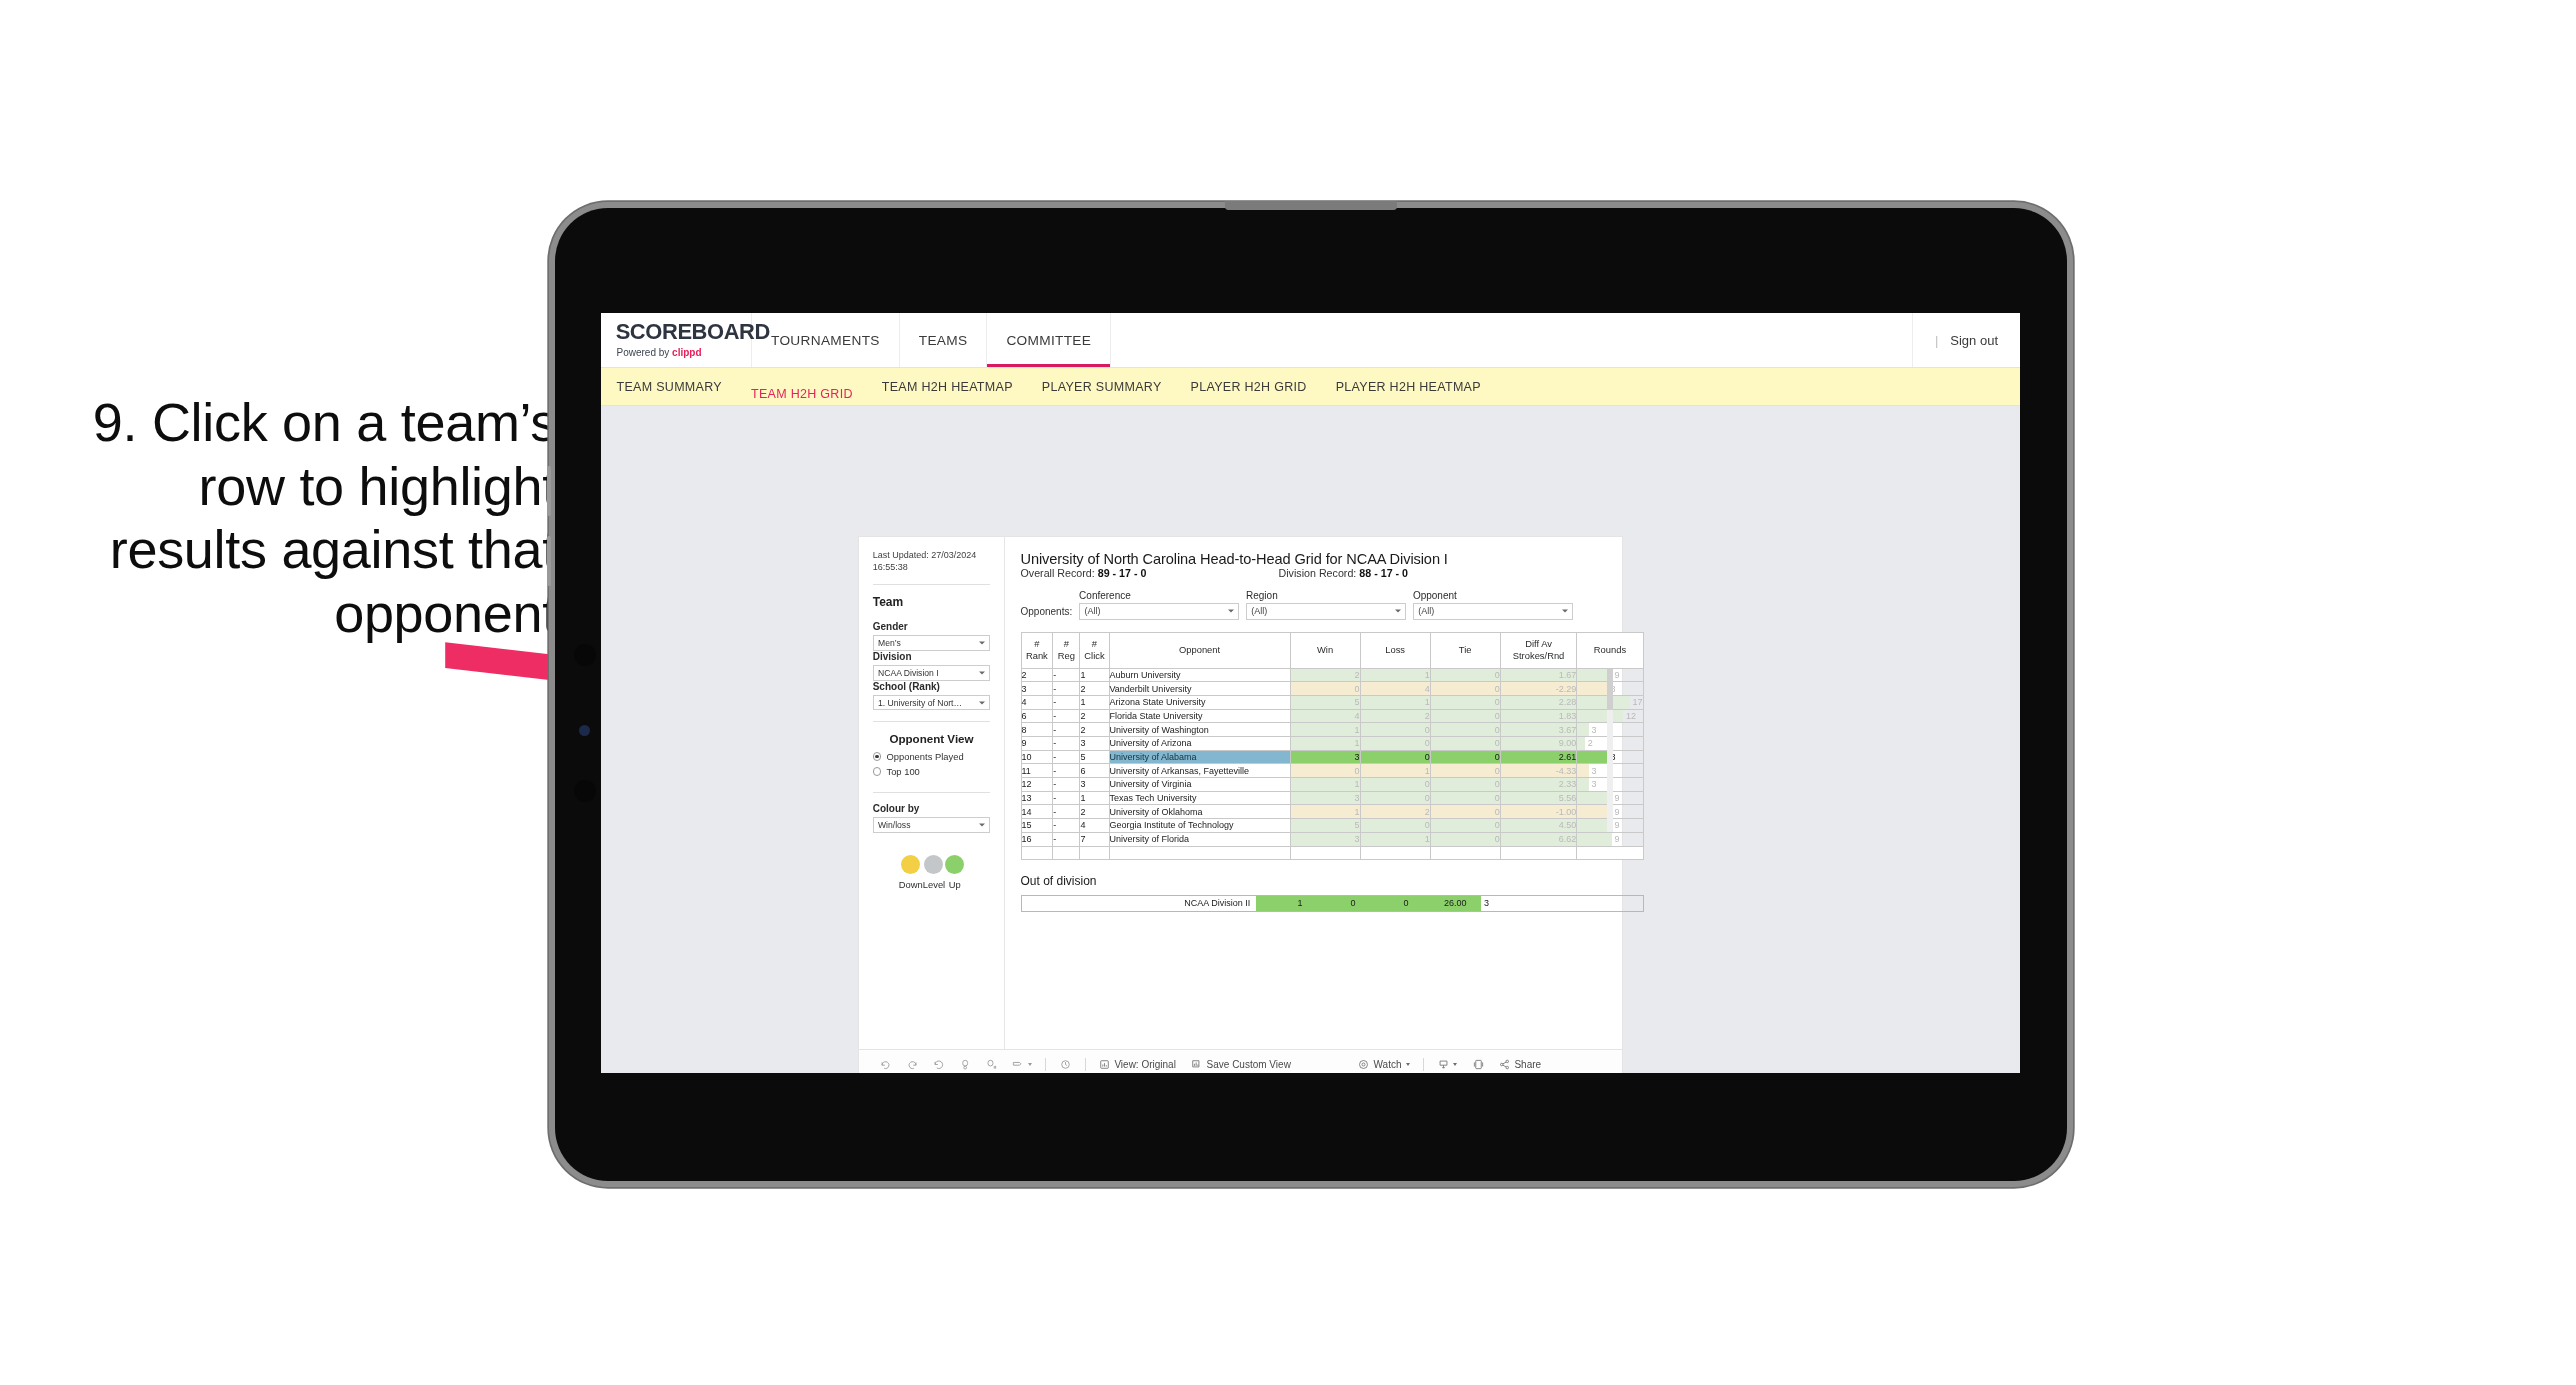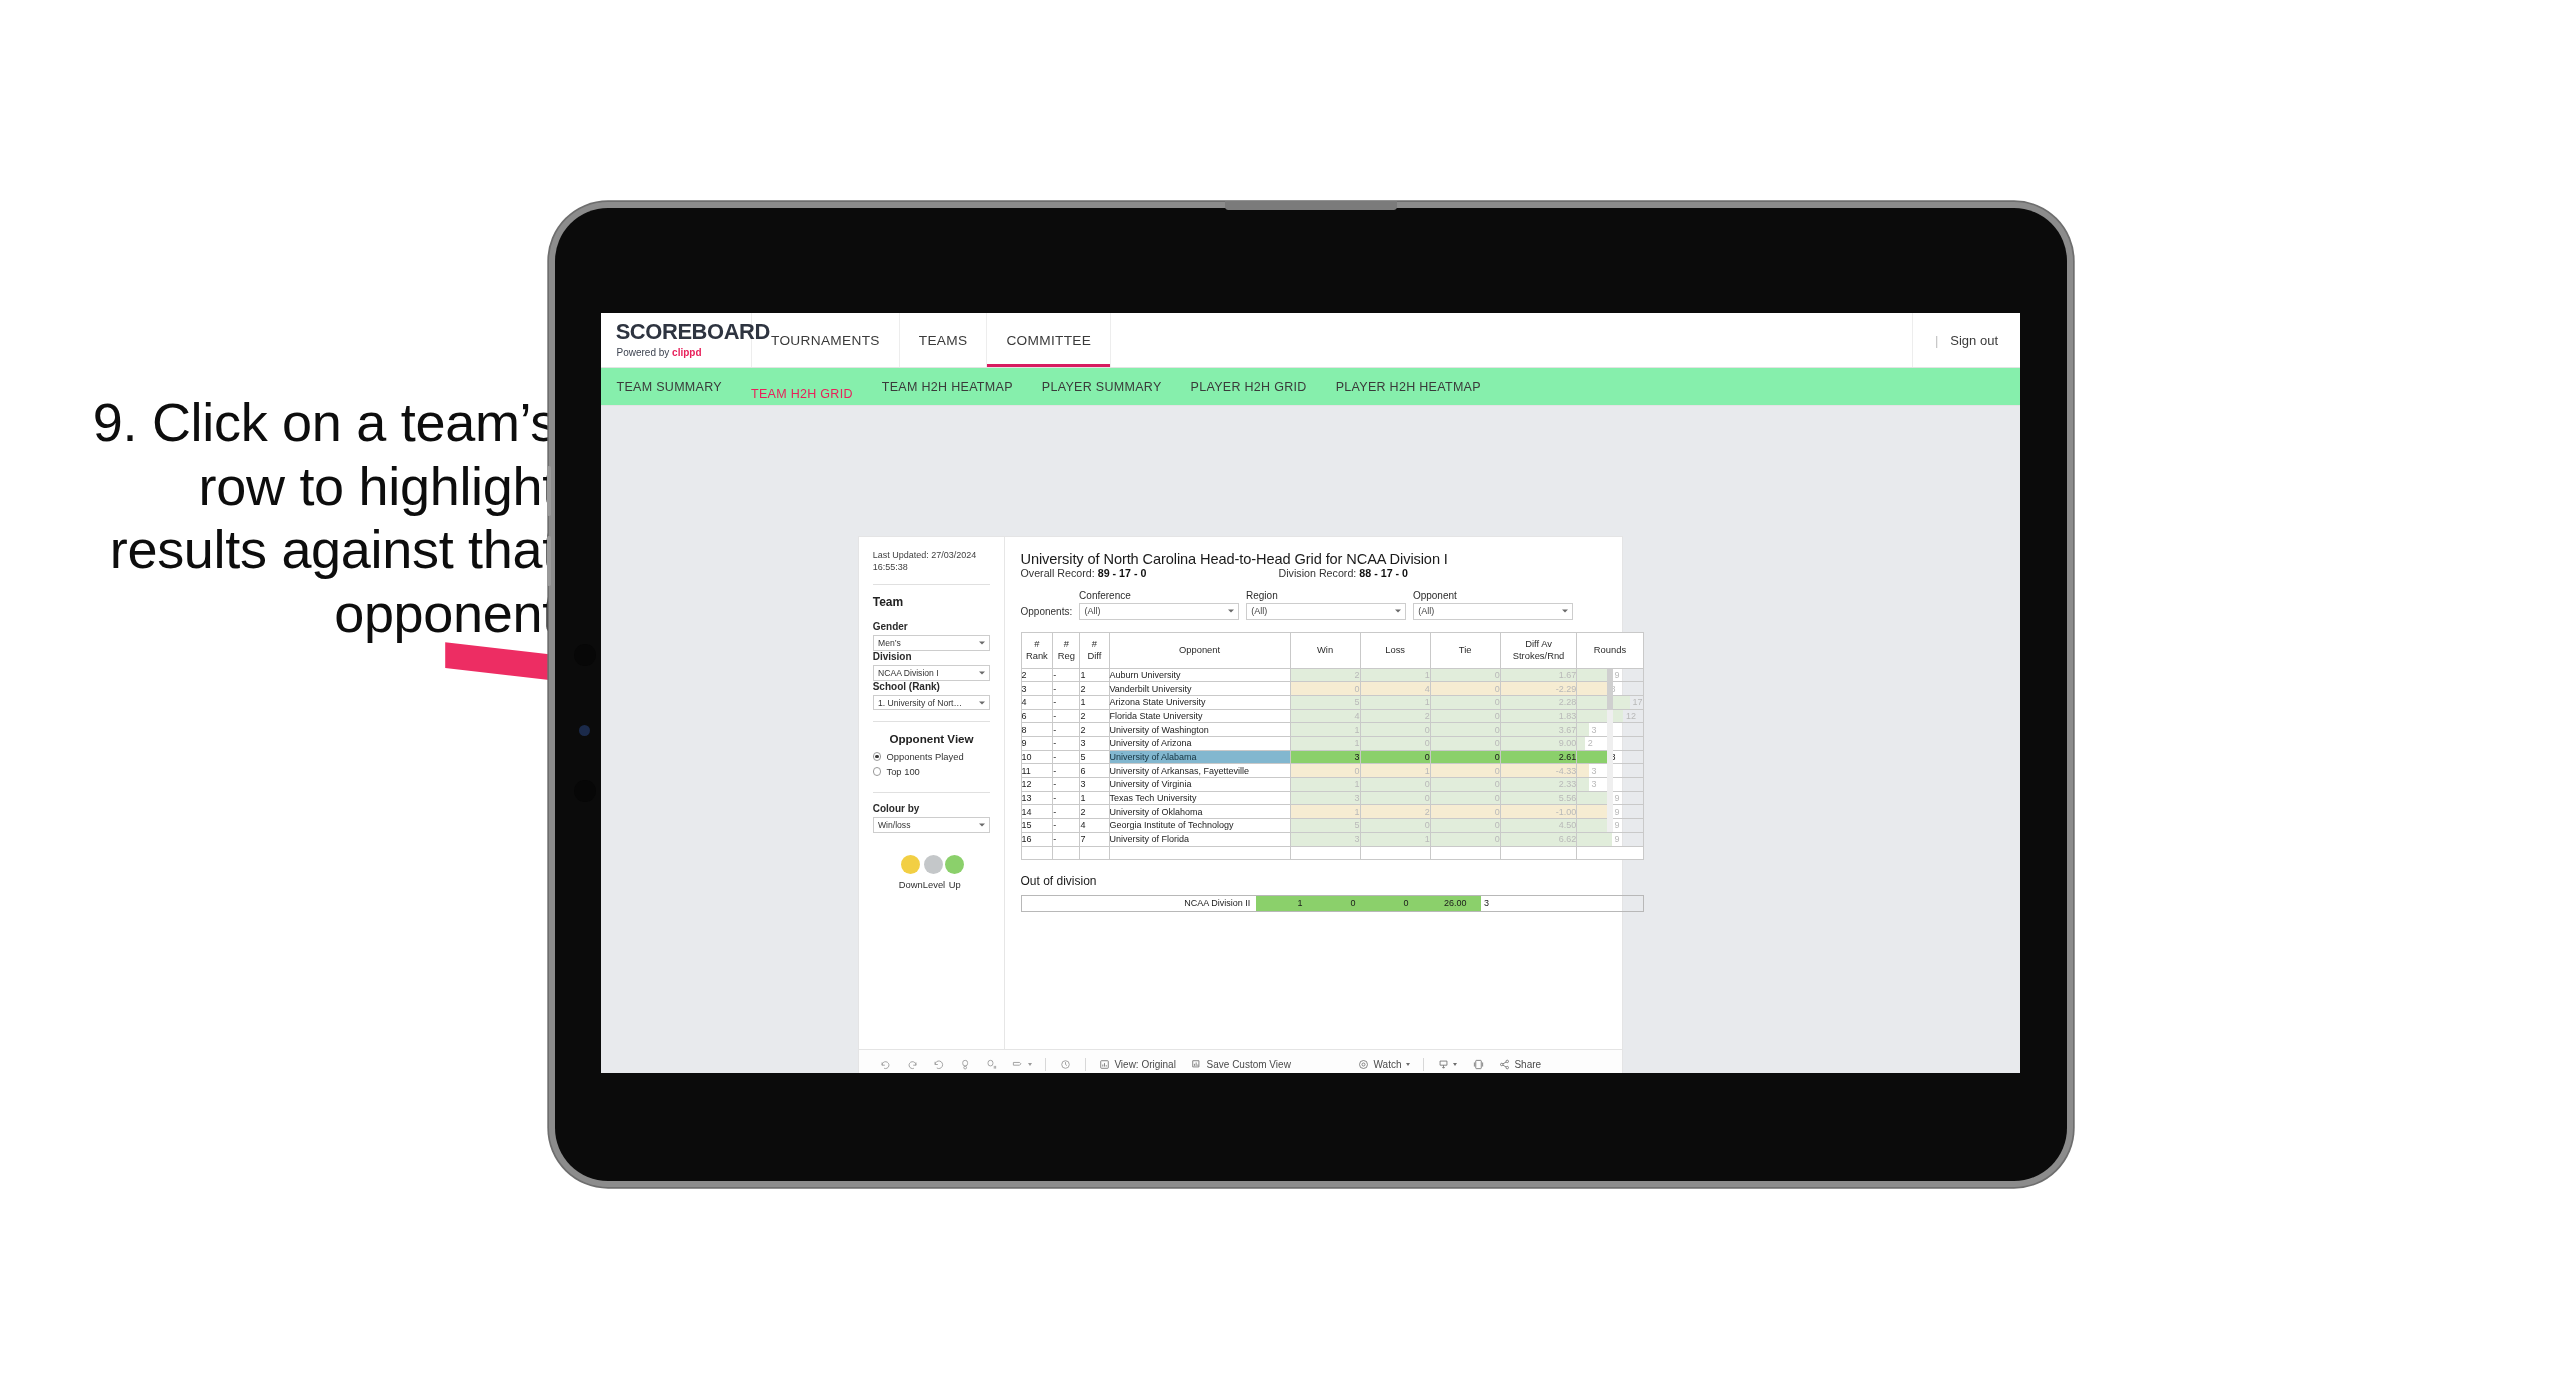--- a/index.html
+++ b/index.html
@@ -79,21 +79,21 @@
   }
   .topnav-item.active::after {
     content:""; position:absolute; left:0; right:0; bottom:0; height:2.6px; background:#d81b60;
   }
   .topnav-spacer { flex:1; border-right:0.9px solid #ededed; }
   .signout { display:flex; align-items:center; gap:12px; padding:0 22px; font-size:13px; color:#3a3a3a; }
   .signout .sep { color:#c0c0c0; }
 
   
   .subnav {
-    height: 38px; background:#86efac; display:flex; align-items:center;
+    height: 38px; background:#fef9c3; display:flex; align-items:center;
     padding-left: 15.5px; gap: 29px; border-bottom:0.9px solid #e3e3e3;
   }
   .subnav-item { font-size:12.5px; color:#3a3a3a; letter-spacing:0.3px; cursor:pointer; }
   .subnav-item.active { color:#e8215b;margin-top:15px; }
 
   
   .dashboard-area { position:relative; height: calc(100% - 94px); background:#e8eaed; }
   .viz {
     position:absolute; left:258px; top:131px;
     width: 763px; height: 541px;
@@ -351,21 +351,21 @@
                     <col class="c-win">
                       <col class="c-loss">
                       <col class="c-tie">
                       <col class="c-diff">
                       <col class="c-rnd">
                   </colgroup>
                   <thead>
                     <tr>
                       <th><span>#</span><br><span>Rank</span></th>
                       <th><span>#</span><br><span>Reg</span></th>
-                      <th><span>#</span><br><span>Diff</span></th>
+                      <th><span>#</span><br><span>Click</span></th>
                       <th>Opponent</th>
                       <th>Win</th>
                       <th>Loss</th>
                       <th>Tie</th>
                       <th><span>Diff Av</span><br><span>Strokes/Rnd</span></th>
                       <th>Rounds</th>
                     </tr>
                   </thead>
                   <tbody id="grid-body">
                       <tr class="faded">

